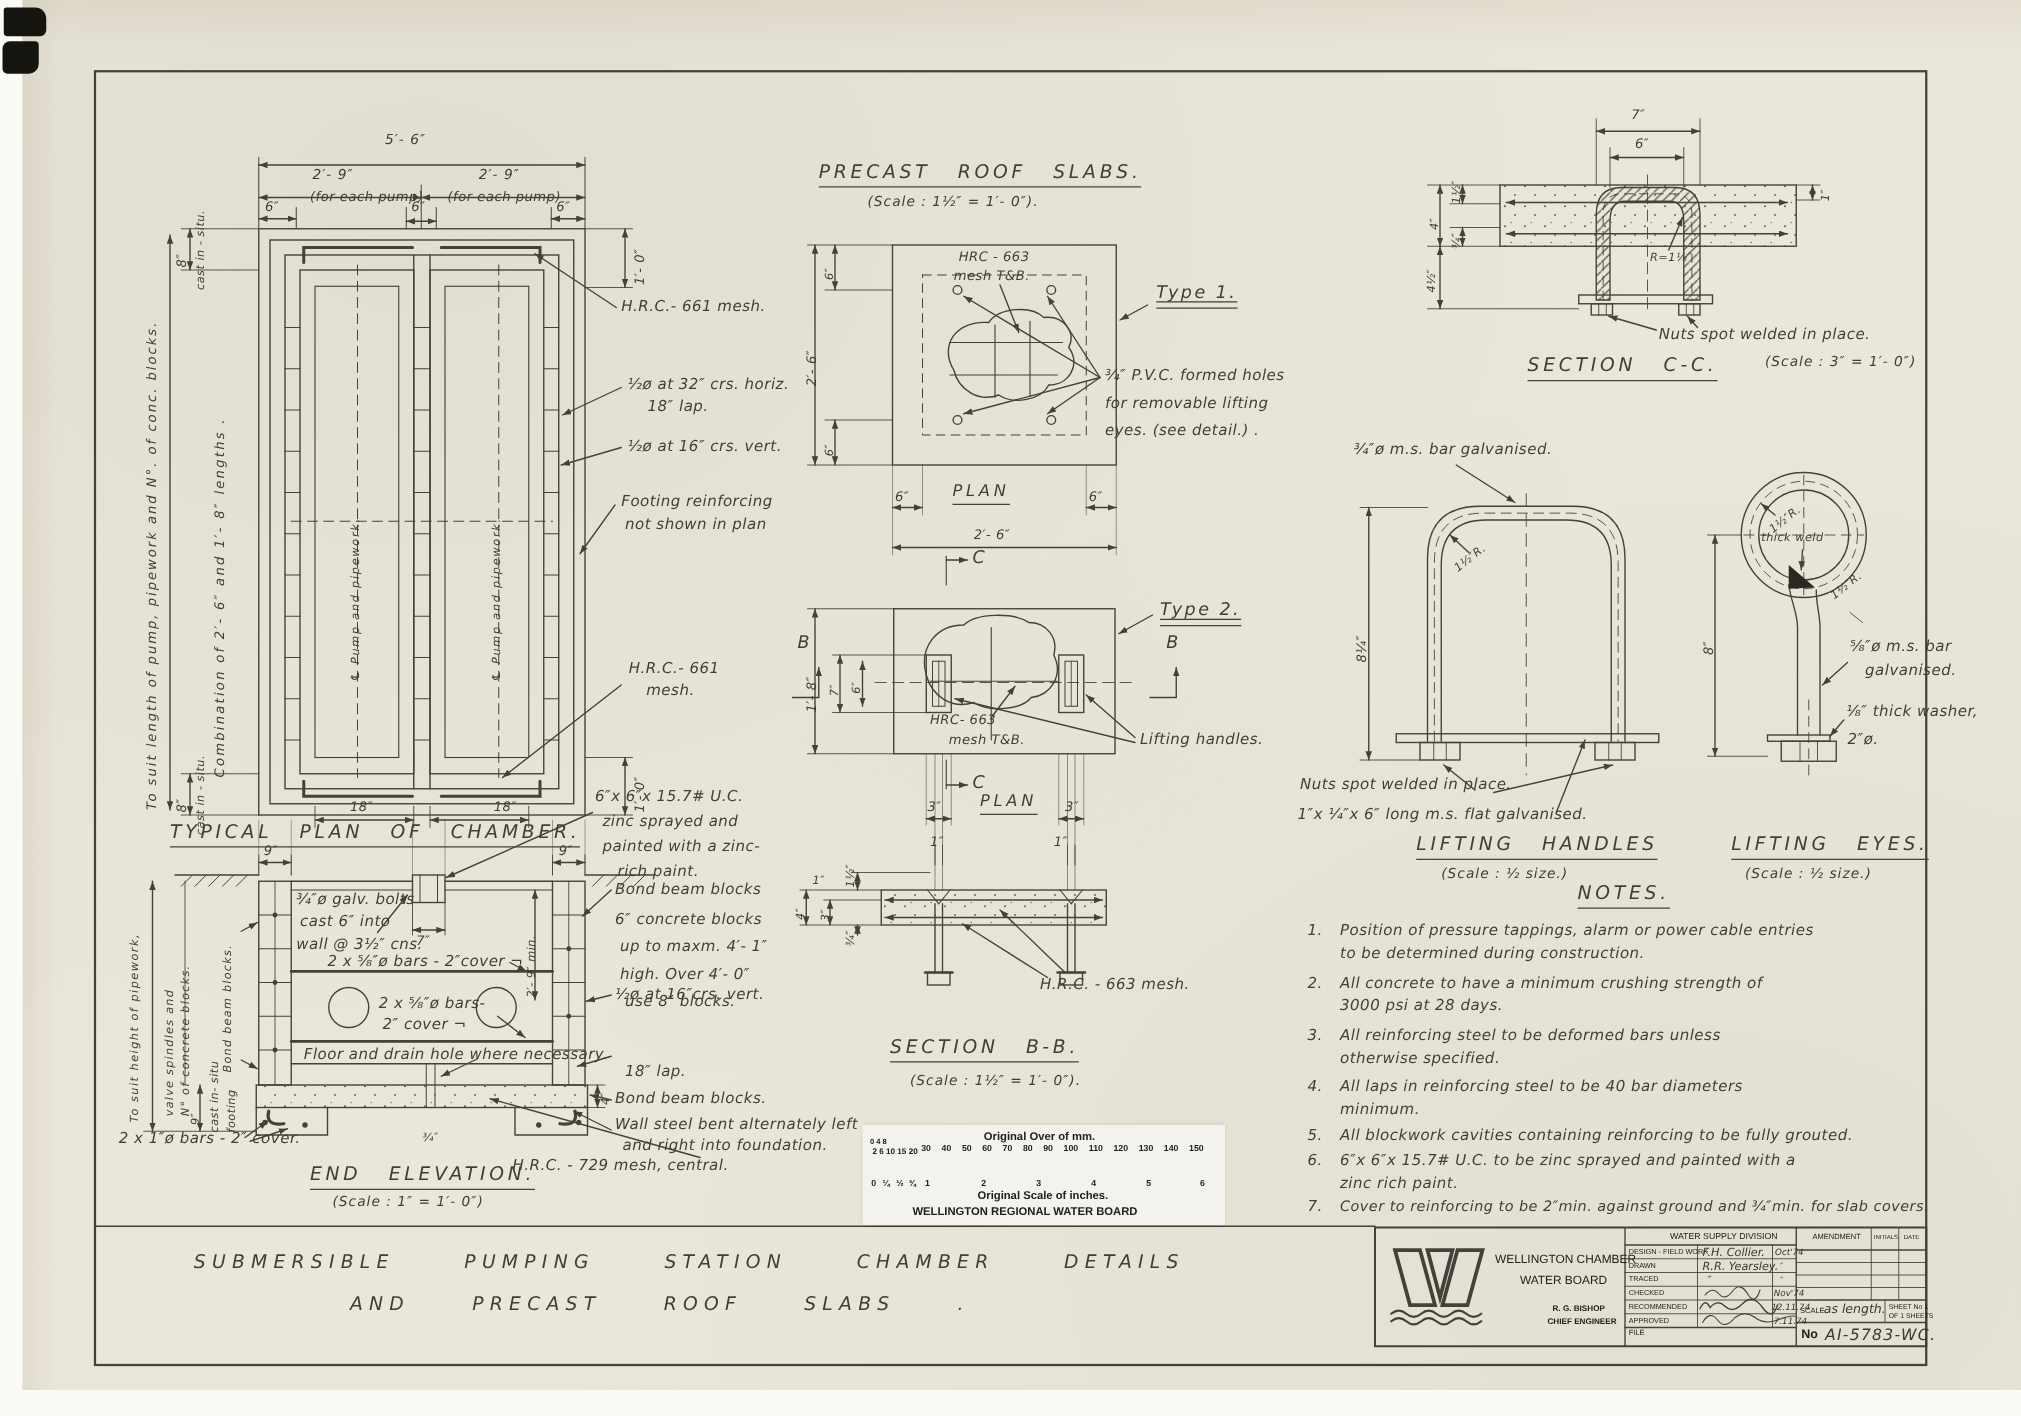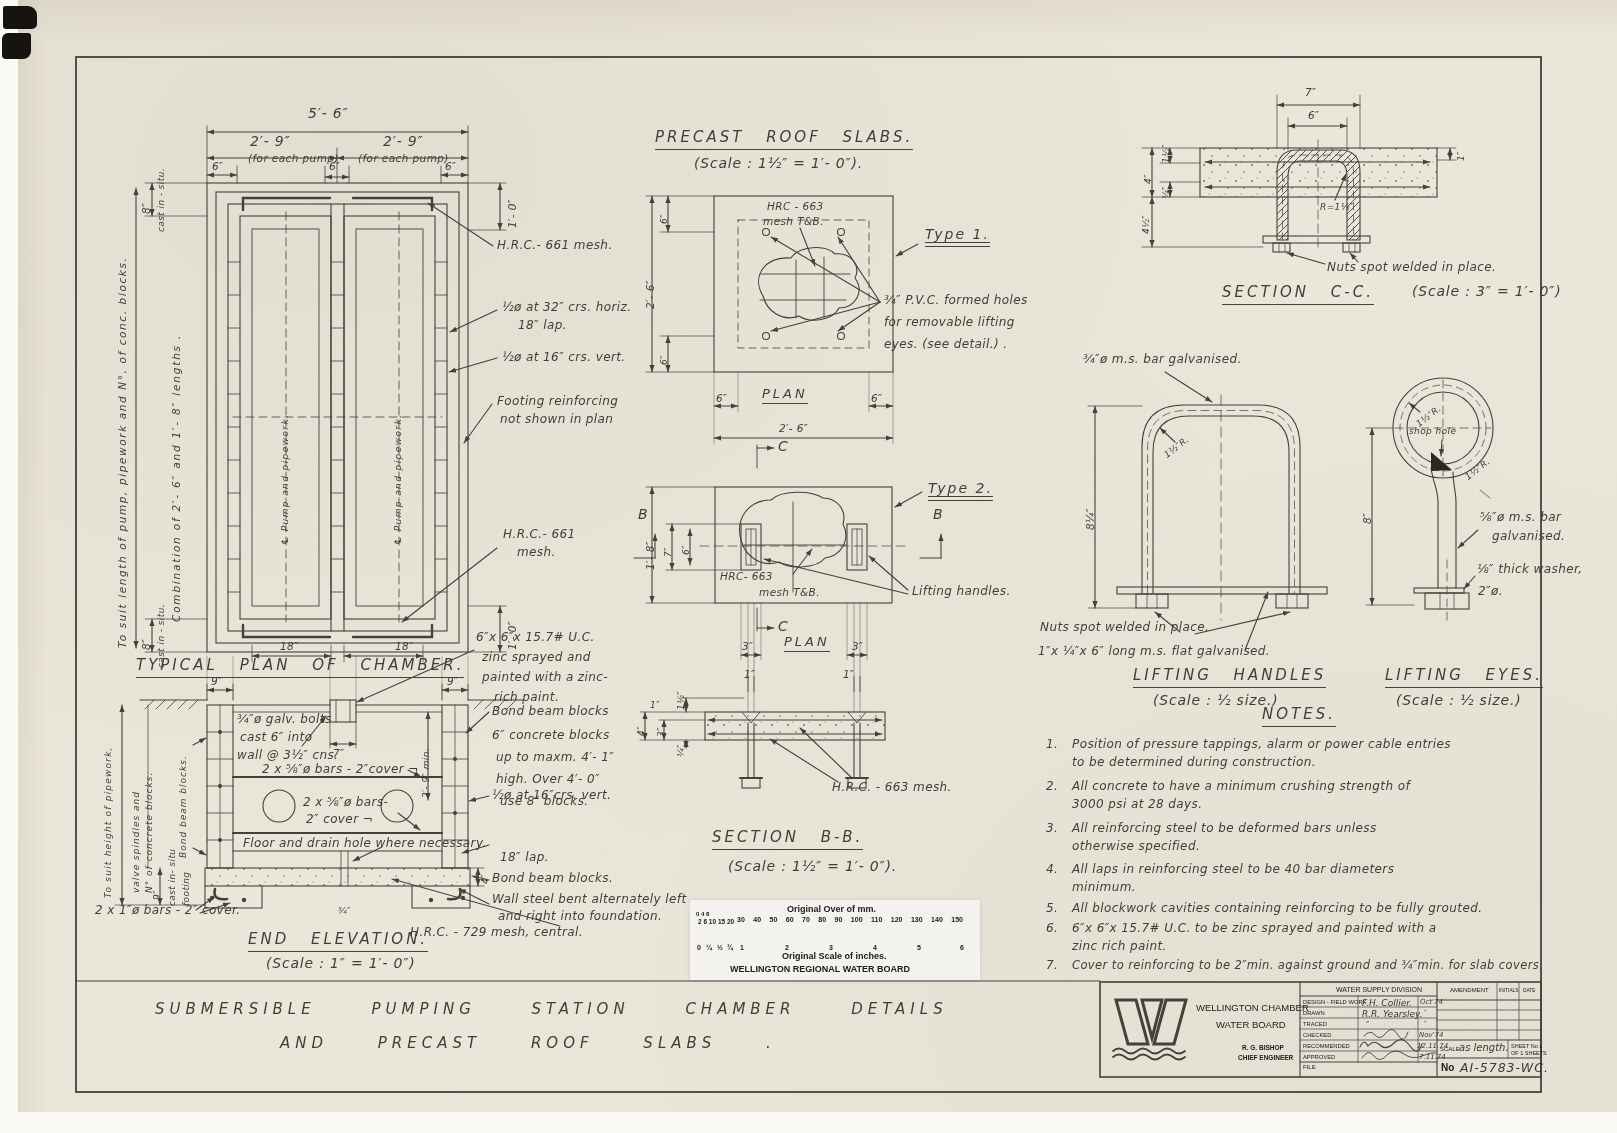--- a/index.html
+++ b/index.html
@@ -8,21 +8,21 @@
     background-image:radial-gradient(ellipse at 20% 15%, rgba(120,110,90,.07), rgba(0,0,0,0) 55%),
                      radial-gradient(ellipse at 85% 90%, rgba(120,110,90,.06), rgba(0,0,0,0) 50%),
                      linear-gradient(180deg, rgba(200,192,172,.25) 0, rgba(0,0,0,0) 40px),
                      linear-gradient(90deg, rgba(200,192,172,.28) 0, rgba(0,0,0,0) 30px);}
   .mark{position:absolute;background:#16140f}
   svg{position:absolute;left:0;top:0}
   .t{position:absolute;font:italic 12px/1.25 "DejaVu Sans",sans-serif;color:#413e37;white-space:nowrap;letter-spacing:.4px}
   .sm{font-size:10.5px}.xs{font-size:9px}
   .hd{font-size:15px;letter-spacing:3px;word-spacing:14px;border-bottom:1.4px solid #45423b;padding-bottom:2px}
   .hp{font-size:13px;letter-spacing:3px;border-bottom:1.2px solid #45423b;padding-bottom:1px}
-  .hs{font-size:14px;letter-spacing:.8px}
+  .hs{font-size:11px;letter-spacing:.8px}
   .u2{font-size:14px;letter-spacing:2px;border-bottom:1px solid #45423b;text-decoration:underline;text-underline-offset:3px;padding-bottom:2px}
   .bl{font-size:14px}
   .v{transform:rotate(-90deg);transform-origin:0 0}
   .r38{transform:rotate(-38deg);transform-origin:0 0}
   .pr{position:absolute;font:8px "Liberation Sans",sans-serif;color:#22201b;white-space:nowrap}
   .prb{font-weight:bold}
   .hw{position:absolute;font:italic 9px "DejaVu Sans",sans-serif;color:#3b3830;white-space:nowrap}
   .flexrow{position:absolute;display:flex;justify-content:space-between}
   .wbox{position:absolute;left:690px;top:900px;width:290px;height:80px;background:#f3f2ee;box-shadow:0 0 4px rgba(0,0,0,.12)}
 </style>
@@ -509,21 +509,21 @@
 <span class="t sm" style="left:716px;top:392px">6″</span>
 <span class="t sm" style="left:871px;top:392px">6″</span>
 <span class="t sm" style="left:779px;top:422px">2′- 6″</span>
 <span class="t bl" style="left:778px;top:438px">C</span>
 <span class="t u2" style="left:928px;top:480px">Type 2.</span>
 <span class="t bl" style="left:933px;top:506px">B</span>
 <span class="t bl" style="left:638px;top:506px">B</span>
 <span class="t sm v" style="left:644px;top:570px">1′- 8″</span>
 <span class="t xs v" style="left:663px;top:557px">7″</span>
 <span class="t xs v" style="left:681px;top:555px">6″</span>
-<span class="t sm" style="left:720px;top:570px">HRC- 663</span>
+<span class="t sm" style="left:744px;top:570px">HRC- 663</span>
 <span class="t sm" style="left:759px;top:586px">mesh T&amp;B.</span>
 <span class="t" style="left:912px;top:584px">Lifting handles.</span>
 <span class="t bl" style="left:778px;top:618px">C</span>
 <span class="t hp" style="left:784px;top:634px">PLAN</span>
 <span class="t sm" style="left:742px;top:640px">3″</span>
 <span class="t sm" style="left:852px;top:640px">3″</span>
 <span class="t sm" style="left:744px;top:668px">1″</span>
 <span class="t sm" style="left:843px;top:668px">1″</span>
 <span class="t xs v" style="left:676px;top:710px">1½″</span>
 <span class="t xs" style="left:650px;top:700px">1″</span>
@@ -548,21 +548,21 @@
 
 <span class="t" style="left:1083px;top:352px">¾″ø m.s. bar  galvanised.</span>
 <span class="t xs r38" style="left:1162px;top:452px">1½″R.</span>
 <span class="t sm v" style="left:1084px;top:530px">8¼″</span>
 <span class="t" style="left:1040px;top:620px">Nuts  spot  welded  in  place.</span>
 <span class="t" style="left:1038px;top:644px">1″x ¼″x 6″ long m.s. flat galvanised.</span>
 <span class="t hd" style="left:1133px;top:666px">LIFTING  HANDLES</span>
 <span class="t hs" style="left:1153px;top:692px">(Scale : ½  size.)</span>
 
 <span class="t xs r38" style="left:1414px;top:421px">1½″R.</span>
-<span class="t xs" style="left:1409px;top:426px">shop hole</span>
+<span class="t xs" style="left:1409px;top:426px">thick weld</span>
 <span class="t xs r38" style="left:1463px;top:474px">1½″R.</span>
 <span class="t sm v" style="left:1361px;top:524px">8″</span>
 <span class="t" style="left:1480px;top:510px">⅝″ø m.s. bar</span>
 <span class="t" style="left:1492px;top:529px">galvanised.</span>
 <span class="t" style="left:1477px;top:562px">⅛″ thick washer,</span>
 <span class="t" style="left:1478px;top:584px">2″ø.</span>
 <span class="t hd" style="left:1385px;top:666px">LIFTING  EYES.</span>
 <span class="t hs" style="left:1396px;top:692px">(Scale : ½  size.)</span>
 
 <span class="t hd" style="left:1262px;top:705px">NOTES.</span>

